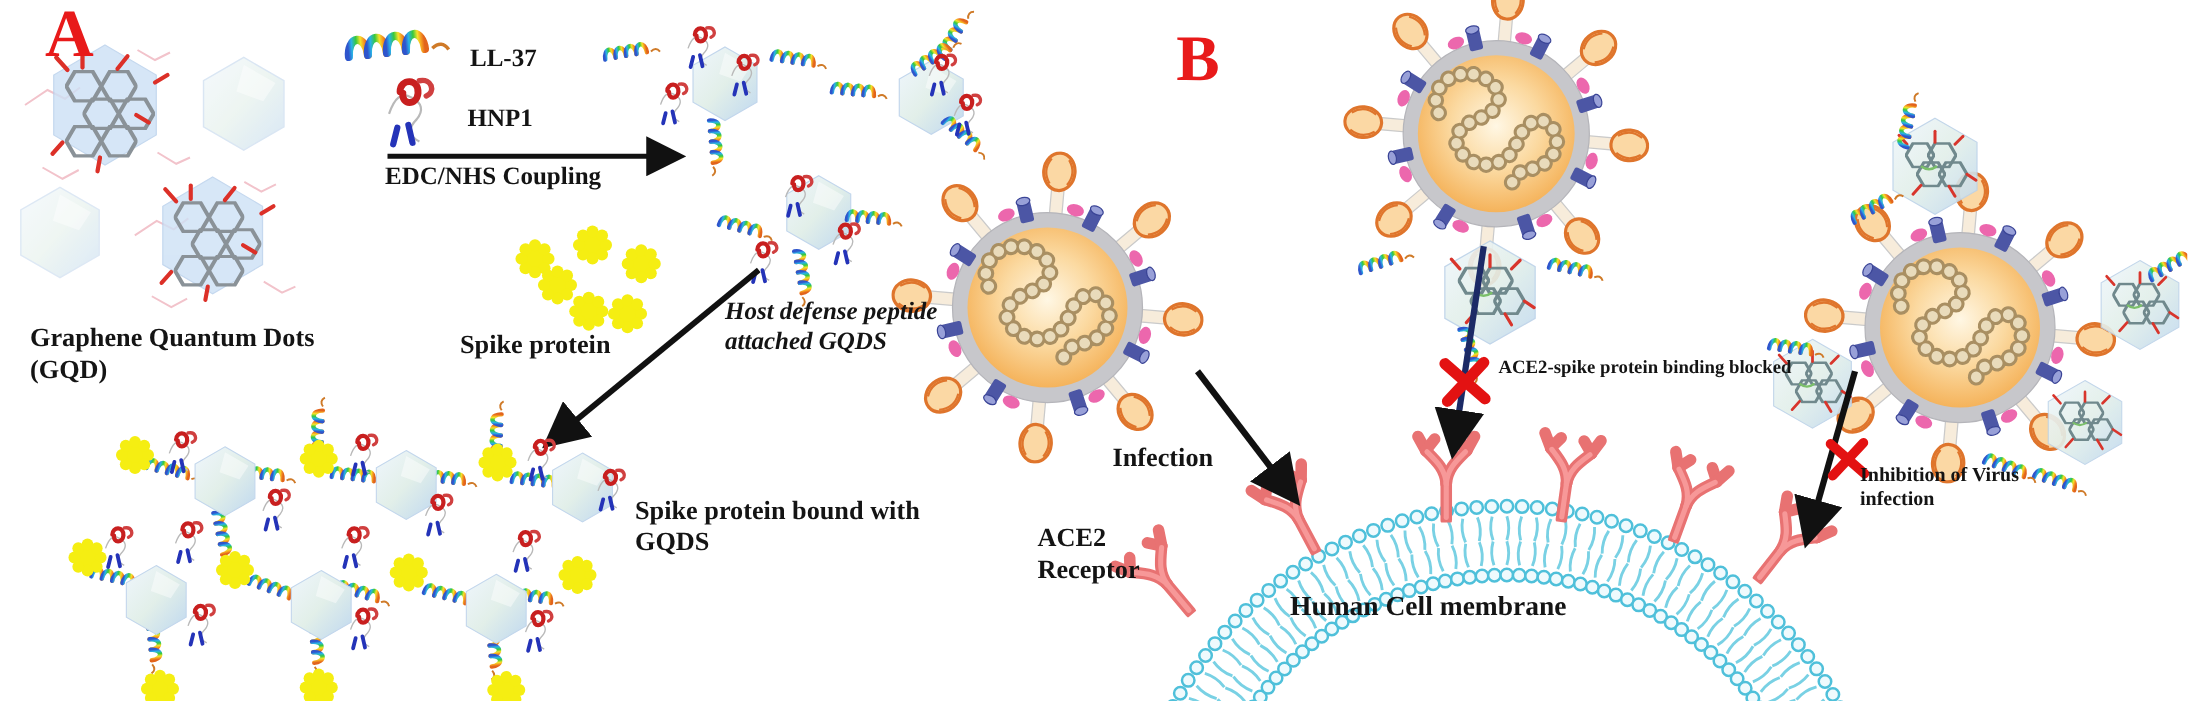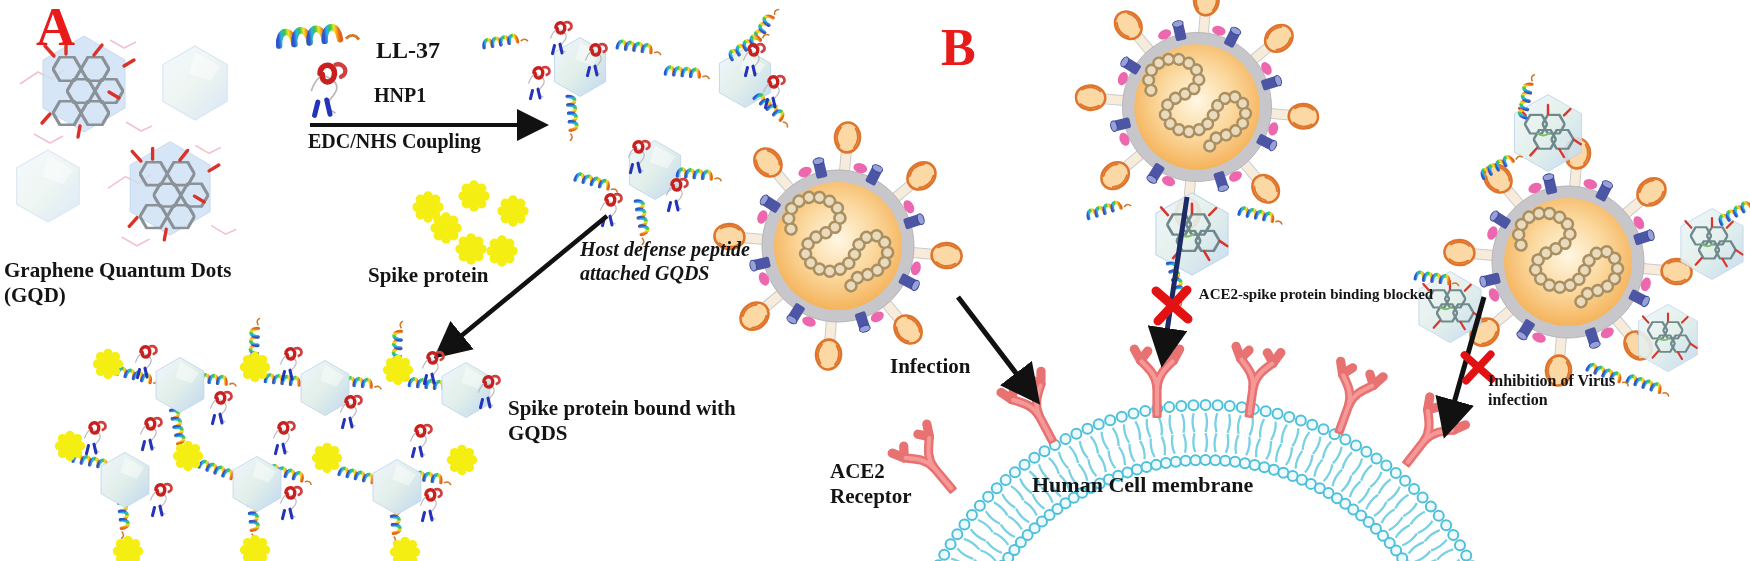--- a/index.html
+++ b/index.html
@@ -811,28 +811,28 @@
   <g transform="translate(1172,305)">
     <path d="M-16,-14 L16,14 M-14,16 L15,-15" stroke="#e31212" stroke-width="9" stroke-linecap="round" fill="none"></path>
   </g>
   <g transform="translate(1478,367) scale(0.85)">
     <path d="M-16,-14 L16,14 M-14,16 L15,-15" stroke="#e31212" stroke-width="9" stroke-linecap="round" fill="none"></path>
   </g>
 </g>
 </svg>
 
 <div class="lbl plabel" style="left:36px;top:0px;font-size:54px;">A</div>
-<div class="lbl" style="left:4px;top:258px;width:235px;font-size:21px;">Graphene Quantum Dots (GQD)</div>
-<div class="lbl" style="left:376px;top:36px;font-size:24px;text-align:right;">LL-37</div>
+<div class="lbl" style="left:24px;top:258px;width:235px;font-size:21px;">Graphene Quantum Dots (GQD)</div>
+<div class="lbl" style="left:376px;top:36px;font-size:20px;text-align:right;">LL-37</div>
 <div class="lbl" style="left:374px;top:84px;font-size:20px;">HNP1</div>
 <div class="lbl" style="left:308px;top:130px;width:225px;font-size:20px;">EDC/NHS Coupling</div>
 <div class="lbl" style="left:368px;top:263px;font-size:21px;">Spike protein</div>
 <div class="lbl" style="left:580px;top:238px;width:218px;font-size:20px;font-style:italic;">Host defense peptide attached GQDS</div>
 <div class="lbl" style="left:508px;top:396px;width:228px;font-size:21px;">Spike protein bound with GQDS</div>
 
 <div class="lbl plabel" style="left:941px;top:22px;font-size:52px;">B</div>
 <div class="lbl" style="left:890px;top:342px;font-size:21px;margin-top:12px;">Infection</div>
-<div class="lbl" style="left:830px;top:418px;width:112px;font-size:21px;margin-top:41px;">ACE2 Receptor</div>
+<div class="lbl" style="left:830px;top:418px;width:112px;font-size:21px;">ACE2 Receptor</div>
 <div class="lbl" style="left:1192px;top:286px;width:248px;text-align:center;font-size:15px;">ACE2-spike protein binding blocked</div>
 <div class="lbl" style="left:1032px;top:472px;font-size:22px;">Human Cell membrane</div>
 <div class="lbl" style="left:1488px;top:372px;width:165px;font-size:16px;">Inhibition of Virus infection</div>
 
 </div>
 
 </body></html>

